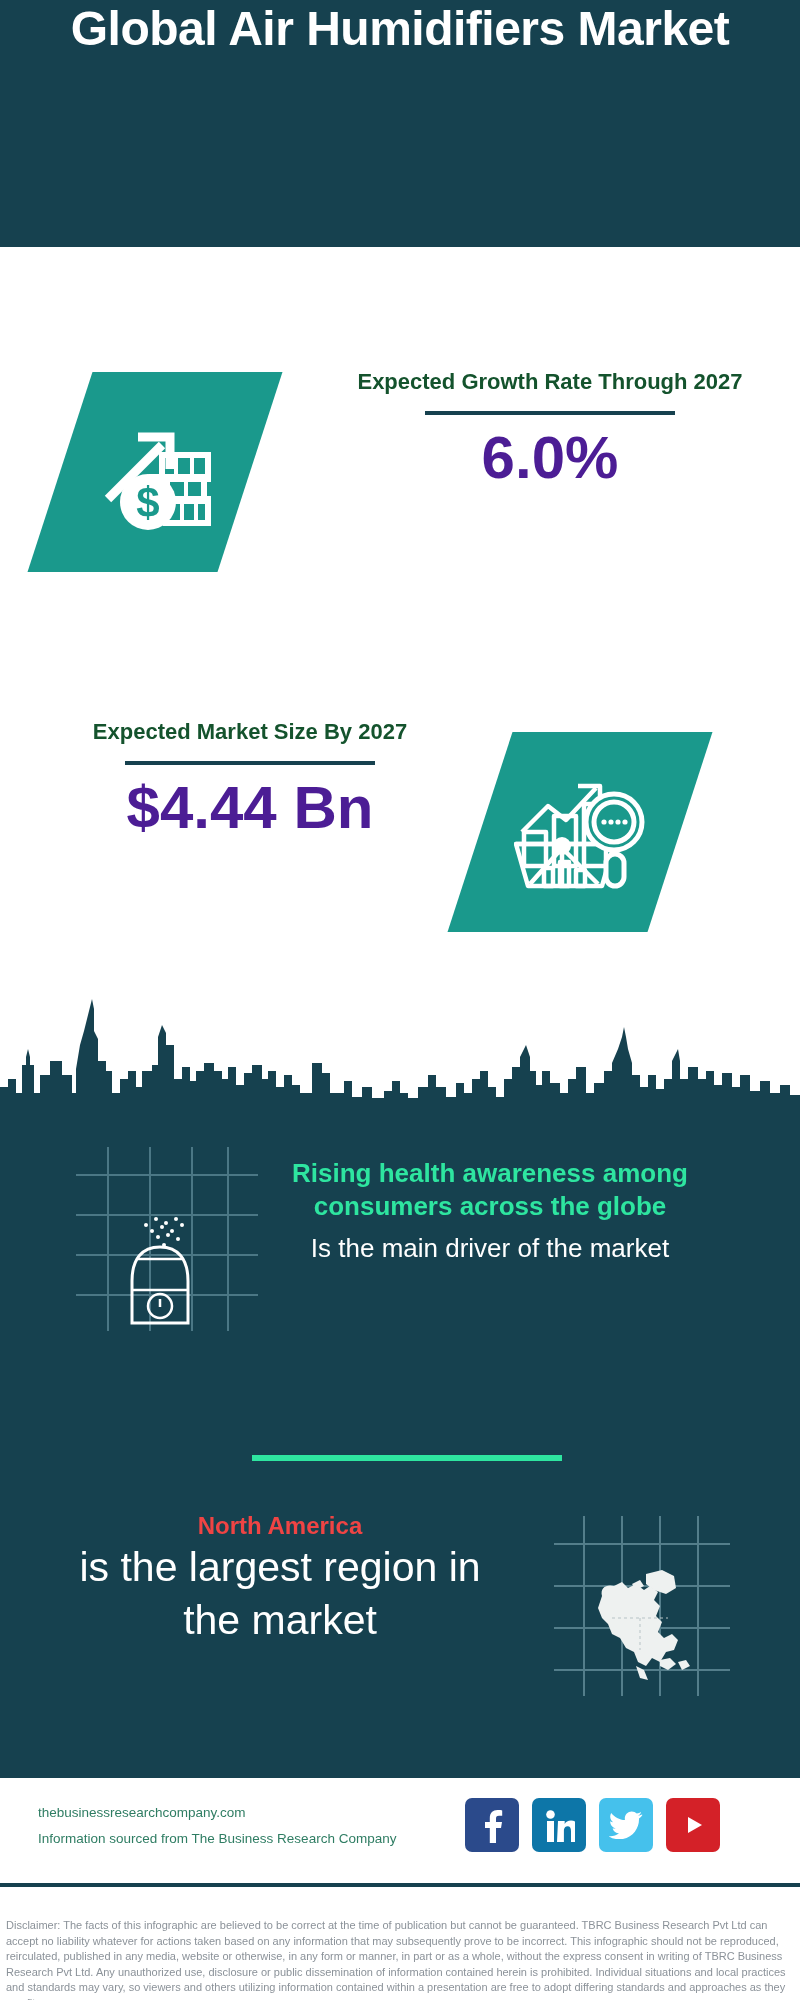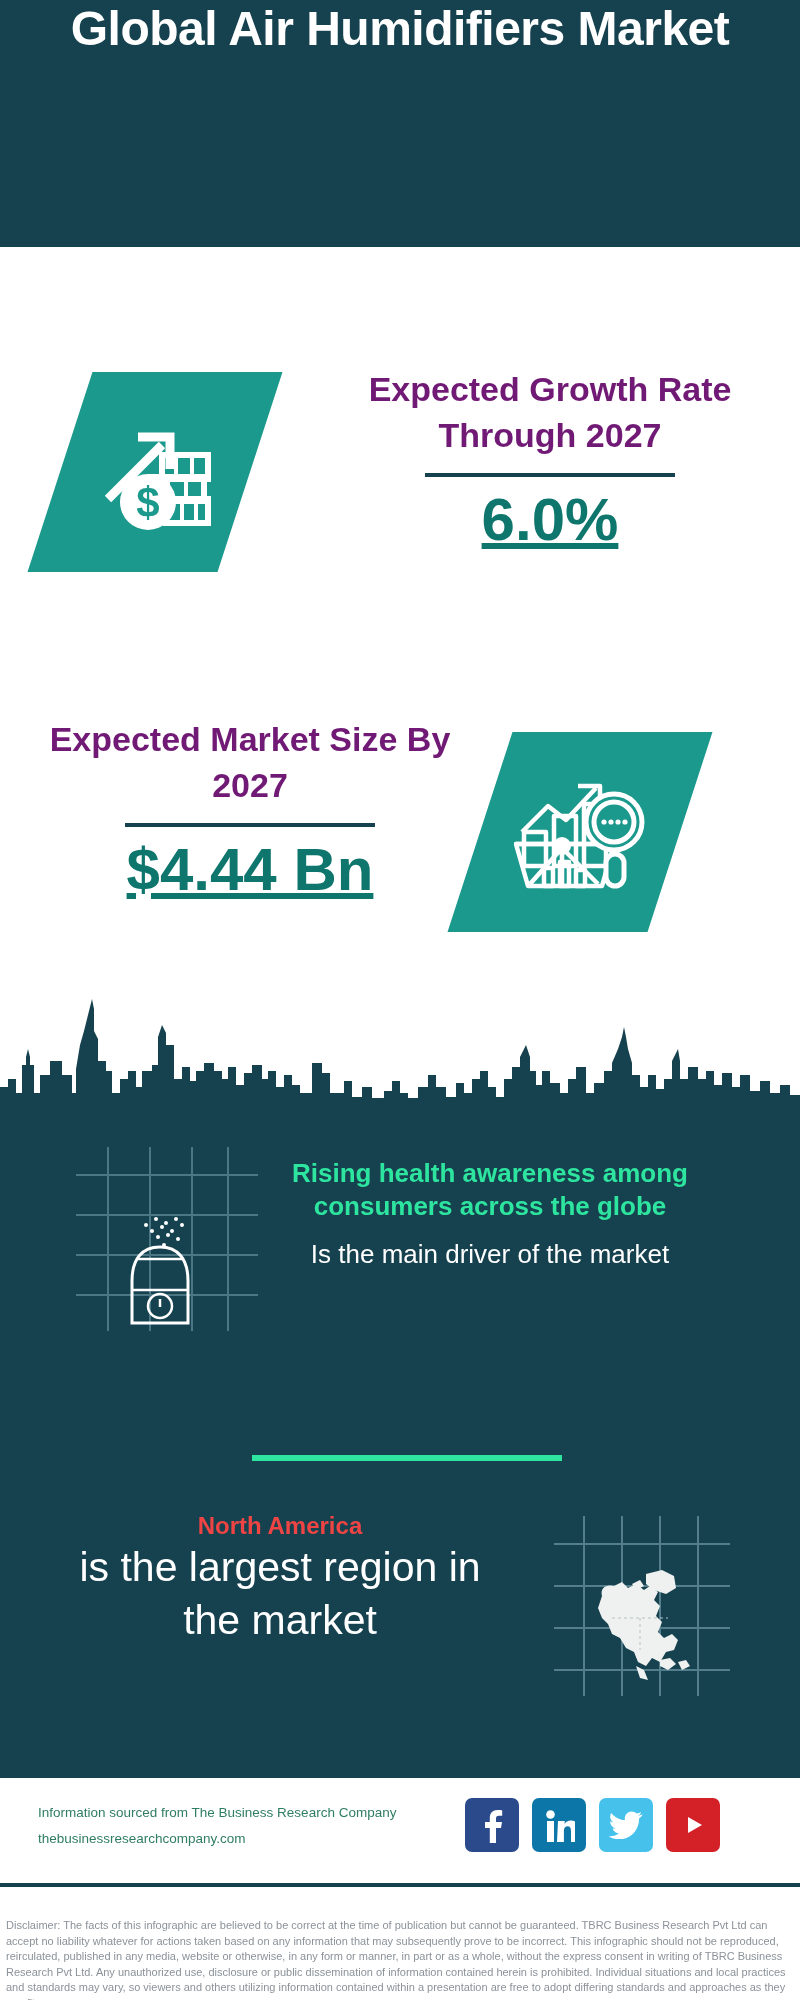--- a/index.html
+++ b/index.html
@@ -33,27 +33,27 @@
   .badge1 { left:60px; top:125px; width:190px; height:200px; }
   .badge1-inner {
     transform:skewX(18deg);
     width:100%; height:100%;
     display:flex; align-items:center; justify-content:center;
   }
   .stat1-text {
     position:absolute; left:340px; top:120px; width:420px; text-align:center;
   }
   .stat-label {
-    color:#701a75; font-size:34px; font-weight:bold; line-height:1.35;
+    color:#14532d; font-size:22px; font-weight:bold; line-height:1.35;
   }
   .stat-rule {
     height:4px; background:#16414f; width:250px; margin:14px auto 10px auto;
   }
   .stat-value {
-    color:#0f766e; font-size:60px; font-weight:bold; line-height:1.1;text-decoration:underline;
+    color:#4c1d95; font-size:60px; font-weight:bold; line-height:1.1;
   }
 
   
   .stat2 { position:absolute; left:0; top:667px; width:702px; height:300px; }
   .stat2-text {
     position:absolute; left:40px; top:50px; width:420px; text-align:center;
   }
   .badge2 { left:480px; top:65px; width:200px; height:200px; }
   .badge2-inner {
     transform:skewX(18deg);
@@ -77,21 +77,21 @@
   .icon-grid-wrap {
     position:absolute; left:62px; top:0px; width:196px; height:200px;
   }
   .driver-text {
     position:absolute; left:265px; top:22px; width:450px; text-align:center;
   }
   .hl-green {
     color:#2ee5a0; font-size:26px; font-weight:bold; line-height:1.28;
   }
   .sub-white {
-    color:#ffffff; font-size:26px; line-height:1.3; margin-top:14px;
+    color:#ffffff; font-size:26px; line-height:1.3; margin-top:8px;
   }
 
   .mint-divider {
     position:absolute; left:252px; top:1455px; width:310px; height:6px;
     background:#2ee5a0;
   }
 
   .region-row {
     position:absolute; left:0; top:1500px; width:800px; height:220px;
   }
@@ -312,22 +312,22 @@
       <g stroke="#b7c3c6" stroke-width="1" fill="none" stroke-dasharray="3 3">
         <path d="M72 118 L128 118"></path>
         <path d="M100 118 L100 150"></path>
       </g>
     </svg>
   </div>
 </div>
 
 <div class="footer">
   <div class="source-text">
+    <div>thebusinessresearchcompany.com</div>
     <div>Information sourced from The Business Research Company</div>
-    <div>thebusinessresearchcompany.com</div>
   </div>
 
   <div class="socials">
     <div class="social sc-fb">
       <svg width="30" height="36" viewBox="0 0 30 36" aria-hidden="true">
         <path fill="#ffffff" d="M19 36 V21 h5 l1-6 h-6 v-3.4 c0-1.7 .5-2.9 3-2.9 h3.2 V3.4 C24.6 3.2 22.7 3 20.5 3 15.9 3 12.8 5.8 12.8 11 v4 H8 v6 h4.8 v15 z"></path>
       </svg>
     </div>
     <div class="social sc-li">
       <svg width="32" height="34" viewBox="0 0 32 34" aria-hidden="true">

